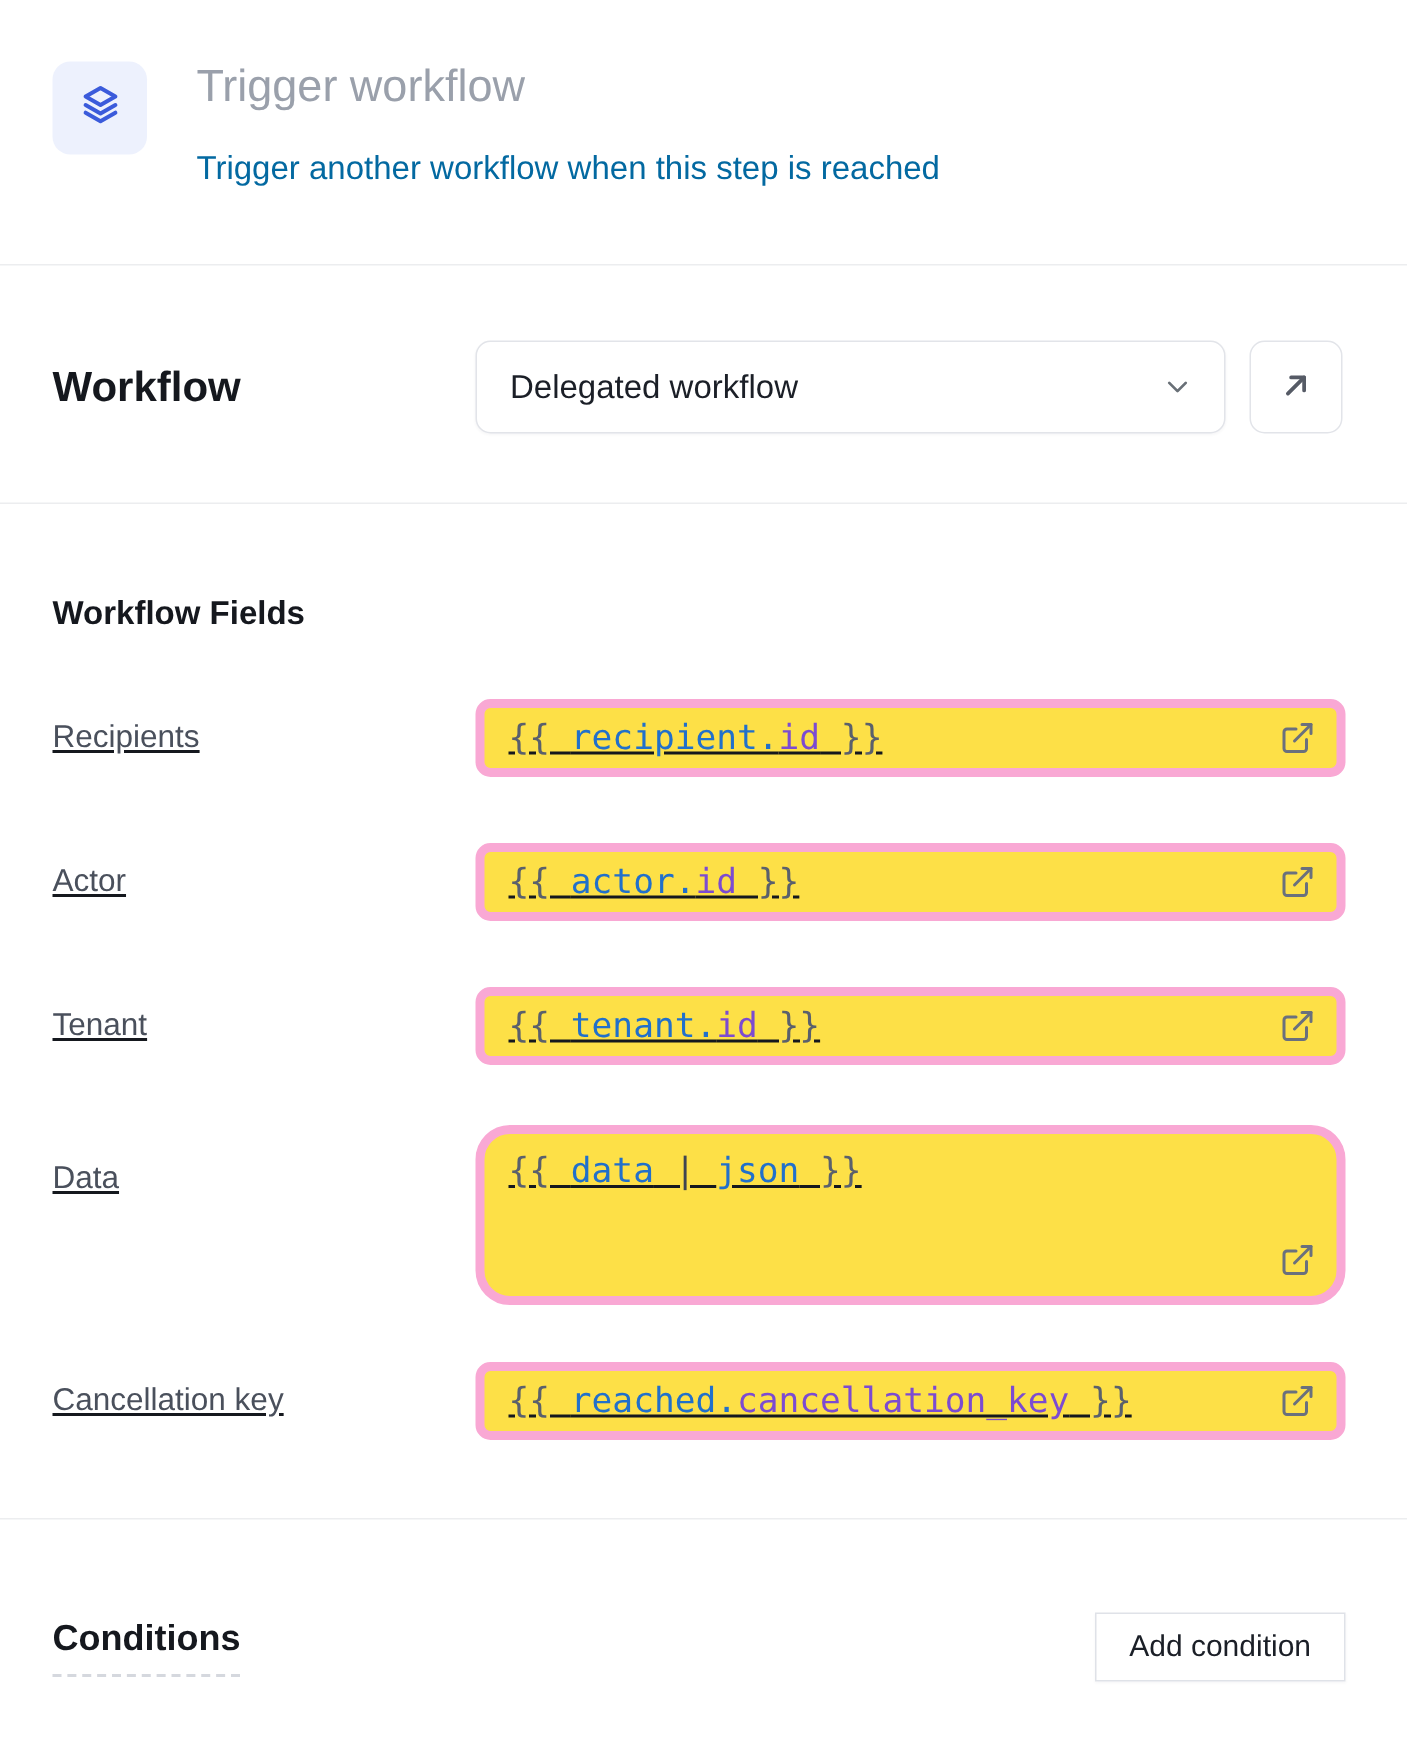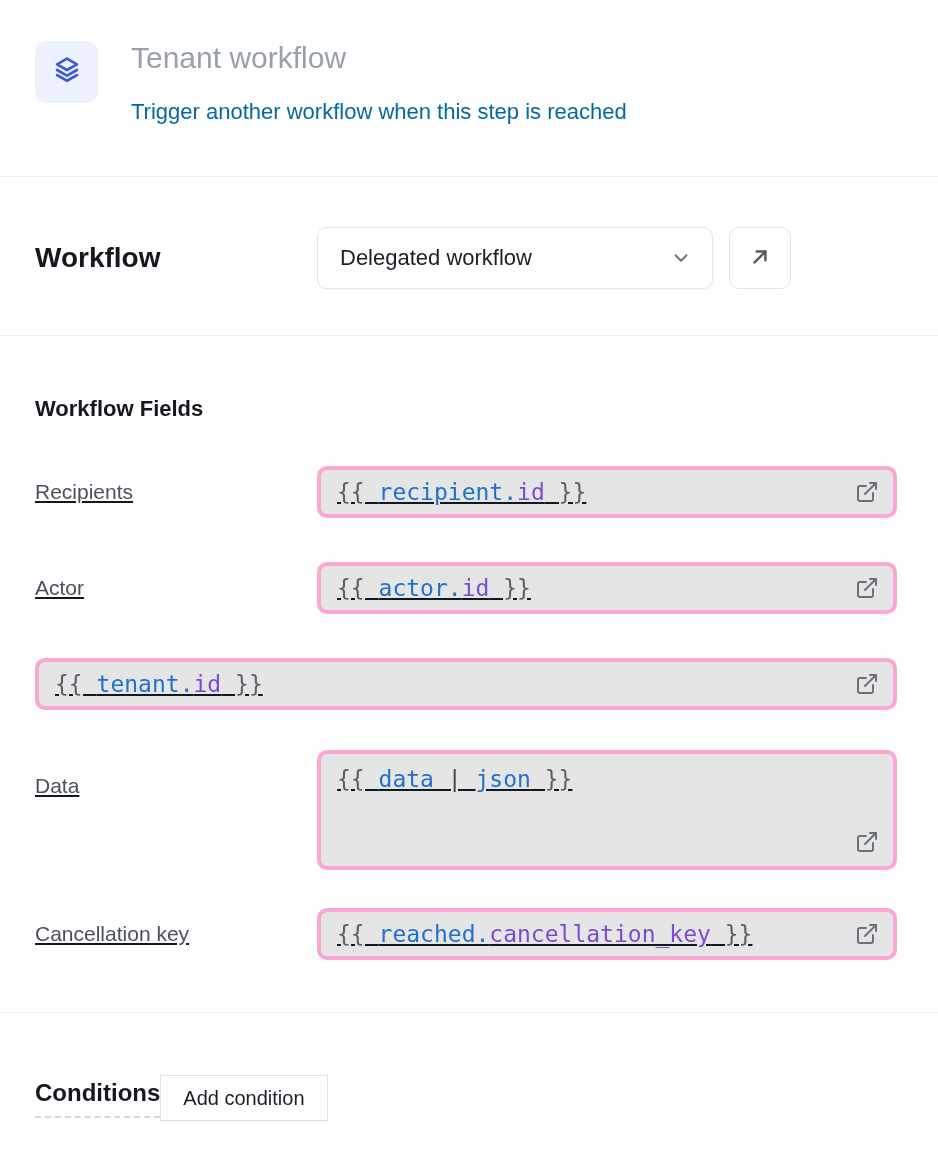--- a/index.html
+++ b/index.html
@@ -32,21 +32,21 @@
 
   .divider { border: none; border-top: 1px solid #ECEDEF; margin: 0; }
   .div1 { margin-top: 51px; }
   .div2 { margin-top: 46px; }
   .div3 { margin-top: 52px; }
 
   
   .workflow-row { margin: 50px 41px 0 35px; display: flex; align-items: center; }
   .row-label { width: 282px; flex: 0 0 auto; font-size: 28px; font-weight: 700; color: #15181E; }
   .select {
-    width: 396px; height: 62px; border: 1px solid #E2E4E9; border-radius: 10px;
+    width: 500px; height: 62px; border: 1px solid #E2E4E9; border-radius: 10px;
     background: #fff; display: flex; align-items: center; justify-content: space-between;
     padding: 0 20px 0 22px; cursor: pointer;
     box-shadow: 0 1px 2px rgba(16,24,40,0.04);
   }
   .select-value { font-size: 22px; font-weight: 500; color: #1B1F27; }
   .chevron svg { width: 22px; height: 22px; color: #697077; display: block; }
   .open-btn {
     width: 62px; height: 62px; margin-left: 16px;
     border: 1px solid #E2E4E9; border-radius: 10px; background: #fff;
     display: flex; align-items: center; justify-content: center; cursor: pointer;
@@ -58,39 +58,39 @@
   .fields-section { margin: 0 41px 0 35px; }
   .section-heading { font-size: 22px; font-weight: 700; color: #15181E; margin: 60px 0 0 0; }
   .field-row { display: flex; align-items: center; text-decoration: underline; }
   .field-row.top { align-items: flex-start; justify-content: center; }
   .field-label { width: 282px; flex: 0 0 auto; font-size: 21px; color: #4A505C; }
   .field-row.top .field-label { margin-top: 24px; }
   .mt44 { margin-top: 44px; }
   .mt40 { margin-top: 40px; }
   .mt38 { margin-top: 38px; }
   .field-input {
-    flex: 1 1 auto; min-height: 52px; border: 4px solid #f9a8d4; border-radius: 10px;
-    background: #e5e5e5; display: flex; align-items: center;
+    flex: 1 1 auto; min-height: 52px; border: 6px solid #f9a8d4; border-radius: 10px;
+    background: #fde047; display: flex; align-items: center;
     padding: 0 14px 0 16px; position: relative; cursor: text;
   }
-  .field-input.tall { height: 120px; align-items: flex-start; padding-top: 12px; }
+  .field-input.tall { height: 120px; align-items: flex-start; padding-top: 12px; border-radius: 23px; }
   .code { font-family: "DejaVu Sans Mono", "Liberation Mono", monospace; font-size: 23px; white-space: pre; }
   .tok {}
   .t-gray { color: #5A606C; }
   .t-blue { color: #2170CB; }
   .t-purple { color: #7C4BD1; }
   .t-dark { color: #3F4550; }
   .ext-link { margin-left: auto; color: #6A707D; display: flex; align-items: center; cursor: pointer; }
   .ext-link svg { width: 24px; height: 24px; display: block; }
   .field-input.tall .ext-link { position: absolute; right: 14px; bottom: 12px; margin-left: 0; }
 
   
   .conditions-row {
     margin: 0 41px 0 35px; padding-top: 62px;
-    display: flex; align-items: center; 
+    display: flex; align-items: center; justify-content: space-between; gap: 16px;
   }
   .conditions-title {
     font-size: 24px; font-weight: 700; color: #15181E;
     border-bottom: 2px dashed #D5D8DE; padding-bottom: 9px;
   }
   .add-btn {
     height: 46px; padding: 0 22px; background: #fff;
     border: 1px solid #DFE2E8; border-radius: 0;
     font-family: "Liberation Sans", "DejaVu Sans", sans-serif;
     font-size: 20px; font-weight: 500; color: #1B1F27; cursor: pointer;
@@ -104,21 +104,21 @@
   <div class="icon-box">
     <span>
       <svg viewBox="0 0 24 24" fill="none" stroke="currentColor" stroke-width="1.9" stroke-linecap="round" stroke-linejoin="round" width="34" height="34">
         <path d="M12 4 L19 8 L12 12 L5 8 Z"></path>
         <path d="M5 12 L12 16 L19 12"></path>
         <path d="M5 15.6 L12 19.6 L19 15.6"></path>
       </svg>
     </span>
   </div>
   <div class="header-text">
-    <h1 class="page-title">Tenant workflow</h1>
+    <h1 class="page-title">Trigger workflow</h1>
     <p class="page-subtitle">Trigger another workflow when this step is reached</p>
   </div>
 </div>
 
 <hr class="divider div1">
 
 <div class="workflow-row">
   <div class="row-label">Workflow</div>
   <div class="select">
     <span class="select-value">Delegated workflow</span>
@@ -165,20 +165,21 @@
         <svg viewBox="0 0 24 24" fill="none" stroke="currentColor" stroke-width="2" stroke-linecap="round" stroke-linejoin="round">
           <path d="M18 13v6a2 2 0 0 1-2 2H5a2 2 0 0 1-2-2V8a2 2 0 0 1 2-2h6"></path>
           <polyline points="15 3 21 3 21 9"></polyline>
           <line x1="10" y1="14" x2="21" y2="3"></line>
         </svg>
       </span>
     </div>
   </div>
 
   <div class="field-row mt44">
+    <div class="field-label">Tenant</div>
     <div class="field-input">
       <span class="code"><span class="tok t-gray">{{ </span><span class="tok t-blue">tenant.</span><span class="tok t-purple">id</span><span class="tok t-gray"> }}</span></span>
       <span class="ext-link">
         <svg viewBox="0 0 24 24" fill="none" stroke="currentColor" stroke-width="2" stroke-linecap="round" stroke-linejoin="round">
           <path d="M18 13v6a2 2 0 0 1-2 2H5a2 2 0 0 1-2-2V8a2 2 0 0 1 2-2h6"></path>
           <polyline points="15 3 21 3 21 9"></polyline>
           <line x1="10" y1="14" x2="21" y2="3"></line>
         </svg>
       </span>
     </div>

